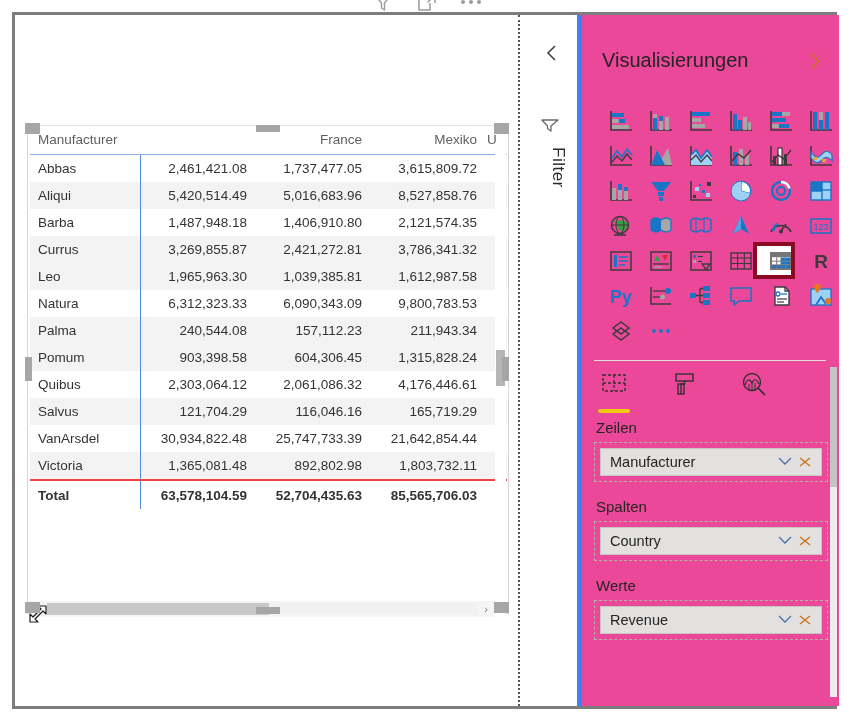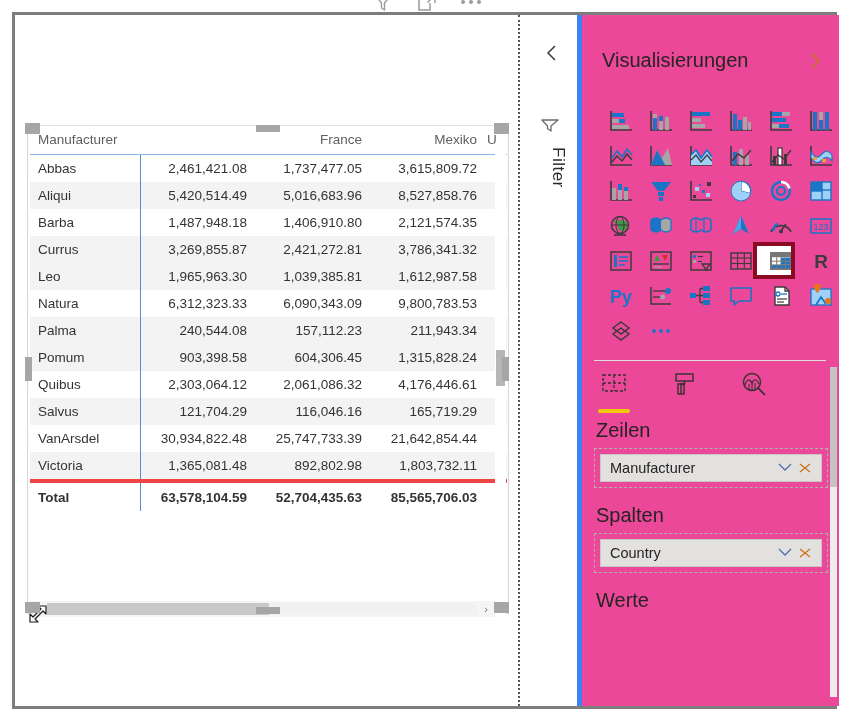--- a/index.html
+++ b/index.html
@@ -58,21 +58,21 @@
     border-bottom:1px solid #8ab4e8;background:#fff;
   }
   table.matrix th.first{text-align:left;border-bottom:1px solid #8ab4e8;}
   table.matrix td{
     padding:3px 8px;height:21px;text-align:right;color:#333;
     white-space:nowrap;
   }
   table.matrix td.first{text-align:left;border-right:1px solid #4f8ede;}
   table.matrix th.first{border-right:1px solid transparent;}
   tr.alt td{background:#f3f3f3;}
-  tr.total td{font-weight:bold;border-top:4px solid #ef4444;padding-top:4px;}
+  tr.total td{font-weight:bold;border-top:2px solid #ef4444;padding-top:4px;}
   .colw-name{width:110px;}
   .colw-val{width:115px;}
   .colw-cut{width:22px;}
   
   #tbl-top-line{position:absolute;left:0;top:0;width:478px;height:1px;background:#e3e3e3;}
   
   #hscroll{
     position:absolute;left:14px;top:586px;width:466px;height:16px;
     background:#f5f5f5;display:flex;align-items:center;
   }
@@ -113,21 +113,21 @@
   .vico{width:40px;height:35px;display:flex;align-items:center;justify-content:flex-end;cursor:pointer;position:relative;}
   .vico.sel{
     outline:4px solid #8a0a24;outline-offset:-3px;background:#ffffff;
   }
   #pane-divider{position:absolute;left:12px;top:345px;width:232px;height:1px;background:#dedbd9;}
   
   #fwtabs{position:absolute;left:14px;top:354px;width:230px;height:46px;display:flex;gap:34px;}
   .fwtab{width:36px;height:42px;display:flex;flex-direction:column;align-items:center;justify-content:flex-start;cursor:pointer;position:relative;padding-top:2px;}
   .fwtab .ul{position:absolute;bottom:0;left:2px;width:32px;height:4px;background:#f2c811;border-radius:2px;}
   #wells{position:absolute;left:12px;top:404px;width:234px;}
-  .well-label{font-size:20px;color:#252423;margin:0 0 6px 2px;}
+  .well-label{font-size:15px;color:#252423;margin:0 0 6px 2px;}
   .well-drop{
     border:1px dashed #b3b0ad;padding:5px;background:transparent;margin-bottom:16px;
   }
   .chip{
     background:#e2e1e0;border:1px solid #c8c6c4;height:26px;
     display:flex;align-items:center;padding:0 6px 0 9px;font-size:14.5px;color:#252423;
   }
   .chip .cname{flex:1;}
   .chip .cv{width:20px;text-align:center;color:#4b6fa8;cursor:pointer;}
   .chip .cx{width:20px;text-align:center;color:#c8721a;cursor:pointer;font-size:15px;}
@@ -696,19 +696,30 @@
             <span class="cname">Country</span>
             <span class="cv"><svg width="16" height="12" viewBox="0 0 16 12">
                 <path d="M2 3 L8 9 L14 3" fill="none" stroke="#4b6fa8" stroke-width="1.3"></path>
               </svg></span>
             <span class="cx"><svg width="14" height="12" viewBox="0 0 14 12">
                 <path d="M2 2 L12 10 M12 2 L2 10" stroke="#c8721a" stroke-width="1.3"></path>
               </svg></span>
           </div>
         </div>
         <div class="well-label">Werte</div>
+        <div class="well-drop">
+          <div class="chip">
+            <span class="cname">Revenue</span>
+            <span class="cv"><svg width="16" height="12" viewBox="0 0 16 12">
+                <path d="M2 3 L8 9 L14 3" fill="none" stroke="#4b6fa8" stroke-width="1.3"></path>
+              </svg></span>
+            <span class="cx"><svg width="14" height="12" viewBox="0 0 14 12">
+                <path d="M2 2 L12 10 M12 2 L2 10" stroke="#c8721a" stroke-width="1.3"></path>
+              </svg></span>
+          </div>
+        </div>
       </div>
 
     <div id="pane-scroll">
       <span class="t"></span>
     </div>
   </div>
 </div>
 
 </body></html>

